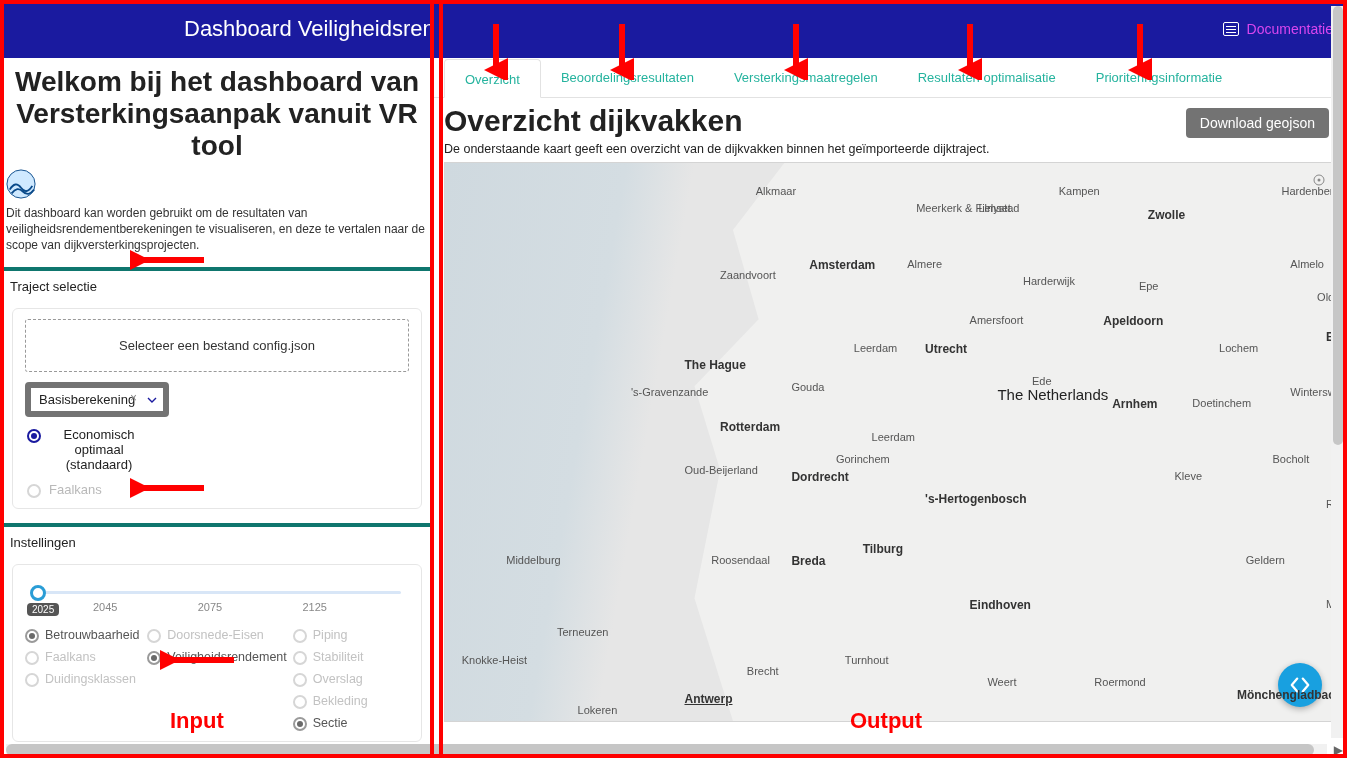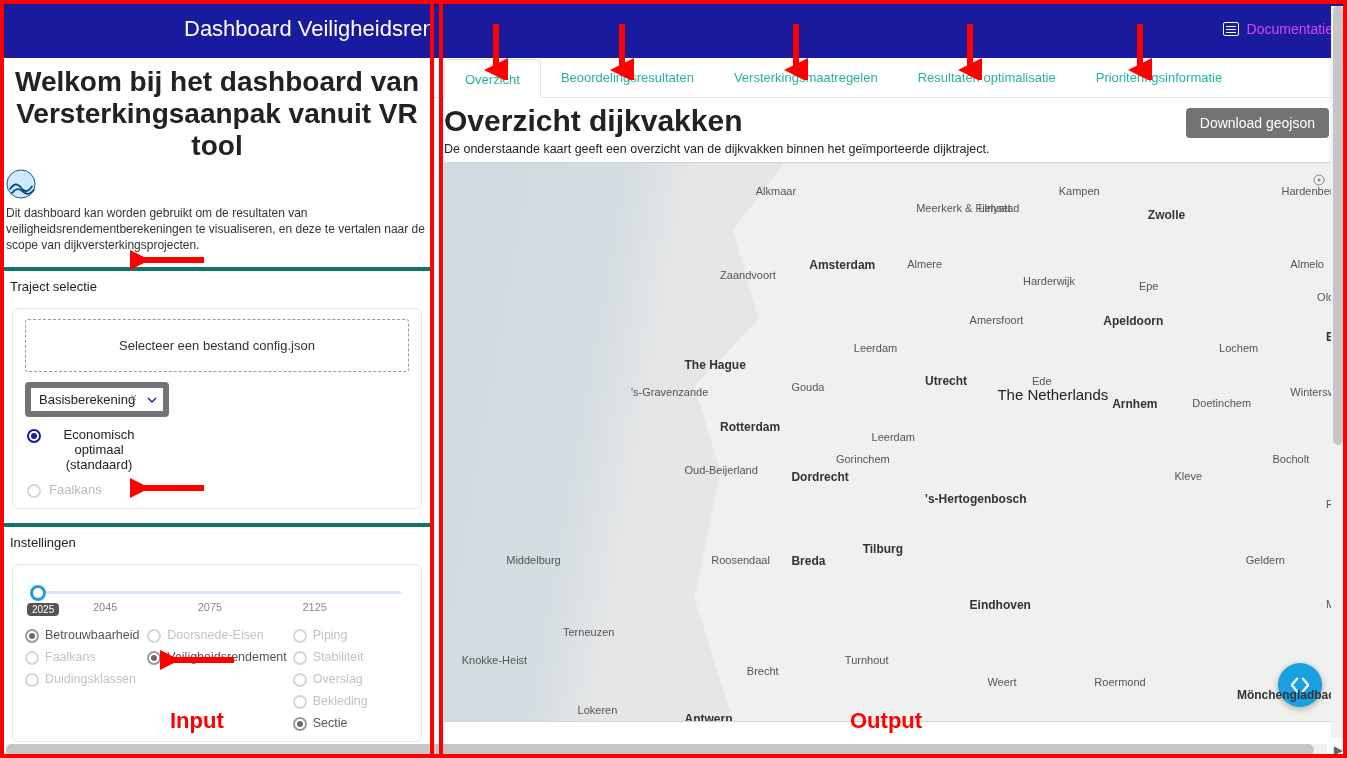--- a/index.html
+++ b/index.html
@@ -278,41 +278,41 @@
             <div class="citylbl" style="left: 836.45px; top: 22.32px;">Hardenberg</div>
             <div class="citylbl" style="left: 845.36px; top: 94.86px;">Almelo</div>
             <div class="citylbl" style="left: 872.09px; top: 128.34px;">Oldenzaal</div>
             <div class="citylbl b" style="left: 881px; top: 167.4px;">Enschede</div>
             <div class="citylbl b" style="left: 658.25px; top: 150.66px;">Apeldoorn</div>
             <div class="citylbl" style="left: 774.08px; top: 178.56px;">Lochem</div>
             <div class="citylbl" style="left: 693.89px; top: 100.44px; margin-top: 17px;">Epe</div>
             <div class="citylbl b" style="left: 239.48px; top: 195.3px;">The Hague</div>
             <div class="citylbl" style="left: 186.02px; top: 223.2px;">'s-Gravenzande</div>
             <div class="citylbl" style="left: 408.77px; top: 178.56px;">Leerdam</div>
-            <div class="citylbl b" style="left: 480.05px; top: 178.56px; margin-top: 32px;">Utrecht</div>
+            <div class="citylbl b" style="left: 480.05px; top: 178.56px;">Utrecht</div>
             <div class="citylbl" style="left: 524.6px; top: 150.66px;">Amersfoort</div>
             <div class="citylbl" style="left: 346.4px; top: 217.62px;">Gouda</div>
             <div class="citylbl b" style="left: 275.12px; top: 256.68px;">Rotterdam</div>
             <div class="citylbl" style="left: 239.48px; top: 301.32px;">Oud-Beijerland</div>
             <div class="citylbl" style="left: 426.59px; top: 267.84px;">Leerdam</div>
             <div class="citylbl" style="left: 390.95px; top: 290.16px;">Gorinchem</div>
             <div class="citylbl b" style="left: 346.4px; top: 306.9px;">Dordrecht</div>
             <div class="citylbl b" style="left: 667.16px; top: 234.36px;">Arnhem</div>
             <div class="citylbl" style="left: 586.97px; top: 212.04px;">Ede</div>
             <div class="citylbl" style="left: 747.35px; top: 234.36px;">Doetinchem</div>
             <div class="citylbl" style="left: 845.36px; top: 223.2px;">Winterswijk</div>
             <div class="citylbl b" style="left: 480.05px; top: 329.22px;">'s-Hertogenbosch</div>
             <div class="citylbl b" style="left: 346.4px; top: 390.6px;">Breda</div>
             <div class="citylbl b" style="left: 417.68px; top: 379.44px;">Tilburg</div>
             <div class="citylbl" style="left: 266.21px; top: 390.6px;">Roosendaal</div>
             <div class="citylbl" style="left: 61.28px; top: 390.6px;">Middelburg</div>
-            <div class="citylbl" style="left: 118px; top: 463.14px;">Terneuzen</div>
+            <div class="citylbl" style="left: 112px; top: 463.14px;">Terneuzen</div>
             <div class="citylbl" style="left: 16.73px; top: 491.04px;">Knokke-Heist</div>
             <div class="citylbl" style="left: 301.85px; top: 502.2px;">Brecht</div>
-            <div class="citylbl b" style="left: 239.48px; top: 549px; text-decoration: underline;">Antwerp</div>
+            <div class="citylbl b" style="left: 239.48px; top: 529px; text-decoration: underline;">Antwerp</div>
             <div class="citylbl" style="left: 132.56px; top: 541.26px;">Lokeren</div>
             <div class="citylbl b" style="left: 524.6px; top: 435.24px;">Eindhoven</div>
             <div class="citylbl" style="left: 399.86px; top: 491.04px;">Turnhout</div>
             <div class="citylbl" style="left: 542.42px; top: 513.36px;">Weert</div>
             <div class="citylbl" style="left: 649.34px; top: 513.36px;">Roermond</div>
             <div class="citylbl b" style="left: 791.9px; top: 524.52px;">Mönchengladbach</div>
             <div class="citylbl" style="left: 729.53px; top: 306.9px;">Kleve</div>
             <div class="citylbl" style="left: 827.54px; top: 290.16px;">Bocholt</div>
             <div class="citylbl" style="left: 881px; top: 334.8px;">Raesfeld</div>
             <div class="citylbl" style="left: 800.81px; top: 390.6px;">Geldern</div>

